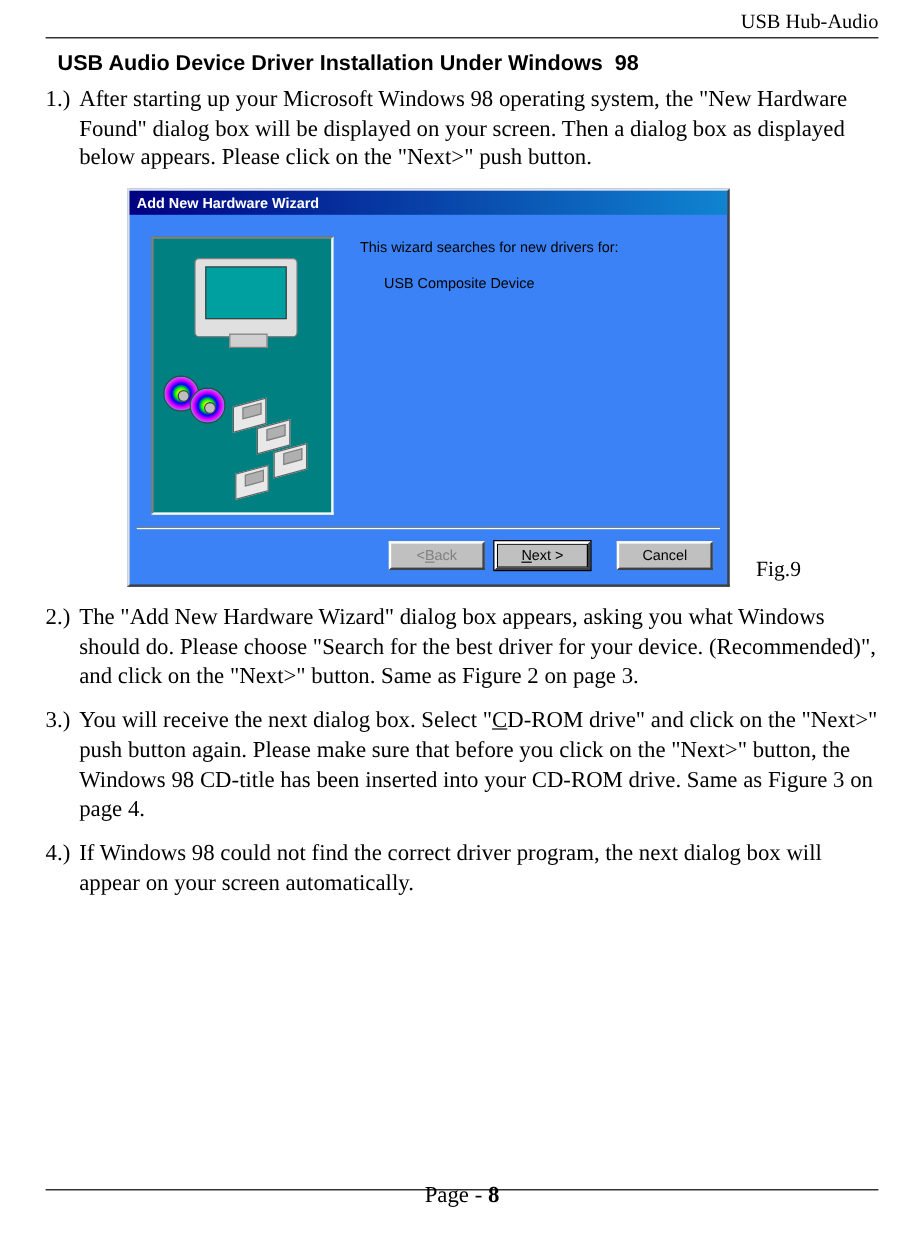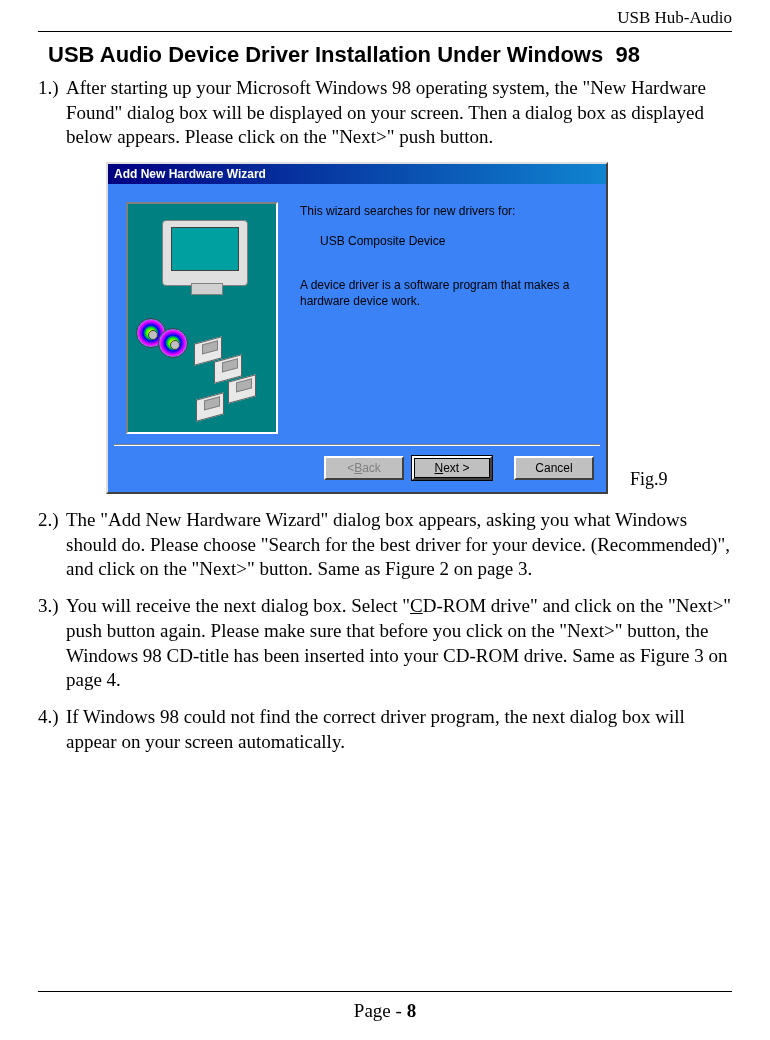--- a/index.html
+++ b/index.html
@@ -25,21 +25,21 @@
       margin-bottom: 3px;
     }
     .hr {
       border: none;
       border-top: 1.5px solid #000;
       margin: 0 0 10px 0;
     }
     .title {
       font-family: Arial, Helvetica, sans-serif;
       font-weight: bold;
-      font-size: 22px;
+      font-size: 18px;
       margin-left: 10px;
       margin-bottom: 8px;
       white-space: pre;
     }
     .list-item {
       display: flex;
       margin-bottom: 12px;
       line-height: 1.3;
     }
     .list-num {
@@ -202,21 +202,21 @@
     .footer-hr {
       position: absolute;
       bottom: 48px;
       left: 38px;
       right: 38px;
       border: none;
       border-top: 1.5px solid #000;
     }
     .footer {
       position: absolute;
-      bottom: 18px;
+      bottom: 32px;
       width: 100%;
       text-align: center;
       font-size: 19px;
     }
     .footer strong { font-weight: bold; }
   </style>
 </head>
 <body>
 
 <div class="page">
@@ -238,21 +238,20 @@
           <div class="disc d1"></div>
           <div class="disc d2"></div>
           <div class="floppy f1"></div>
           <div class="floppy f2"></div>
           <div class="floppy f3"></div>
           <div class="floppy f4"></div>
         </div>
         <div class="wizard-text">
           <div class="wt1">This wizard searches for new drivers for:</div>
           <div class="wt2">USB Composite Device</div>
-          <div class="wt3">A device driver is a software program that makes a hardware device work.</div>
         </div>
       </div>
       <hr class="wizard-sep">
       <div class="wizard-buttons">
         <div class="wbtn disabled">
             <span>&lt; </span>
             <span class="ul">B</span>
             <span>ack</span>
           </div>
         <div class="wbtn default">

